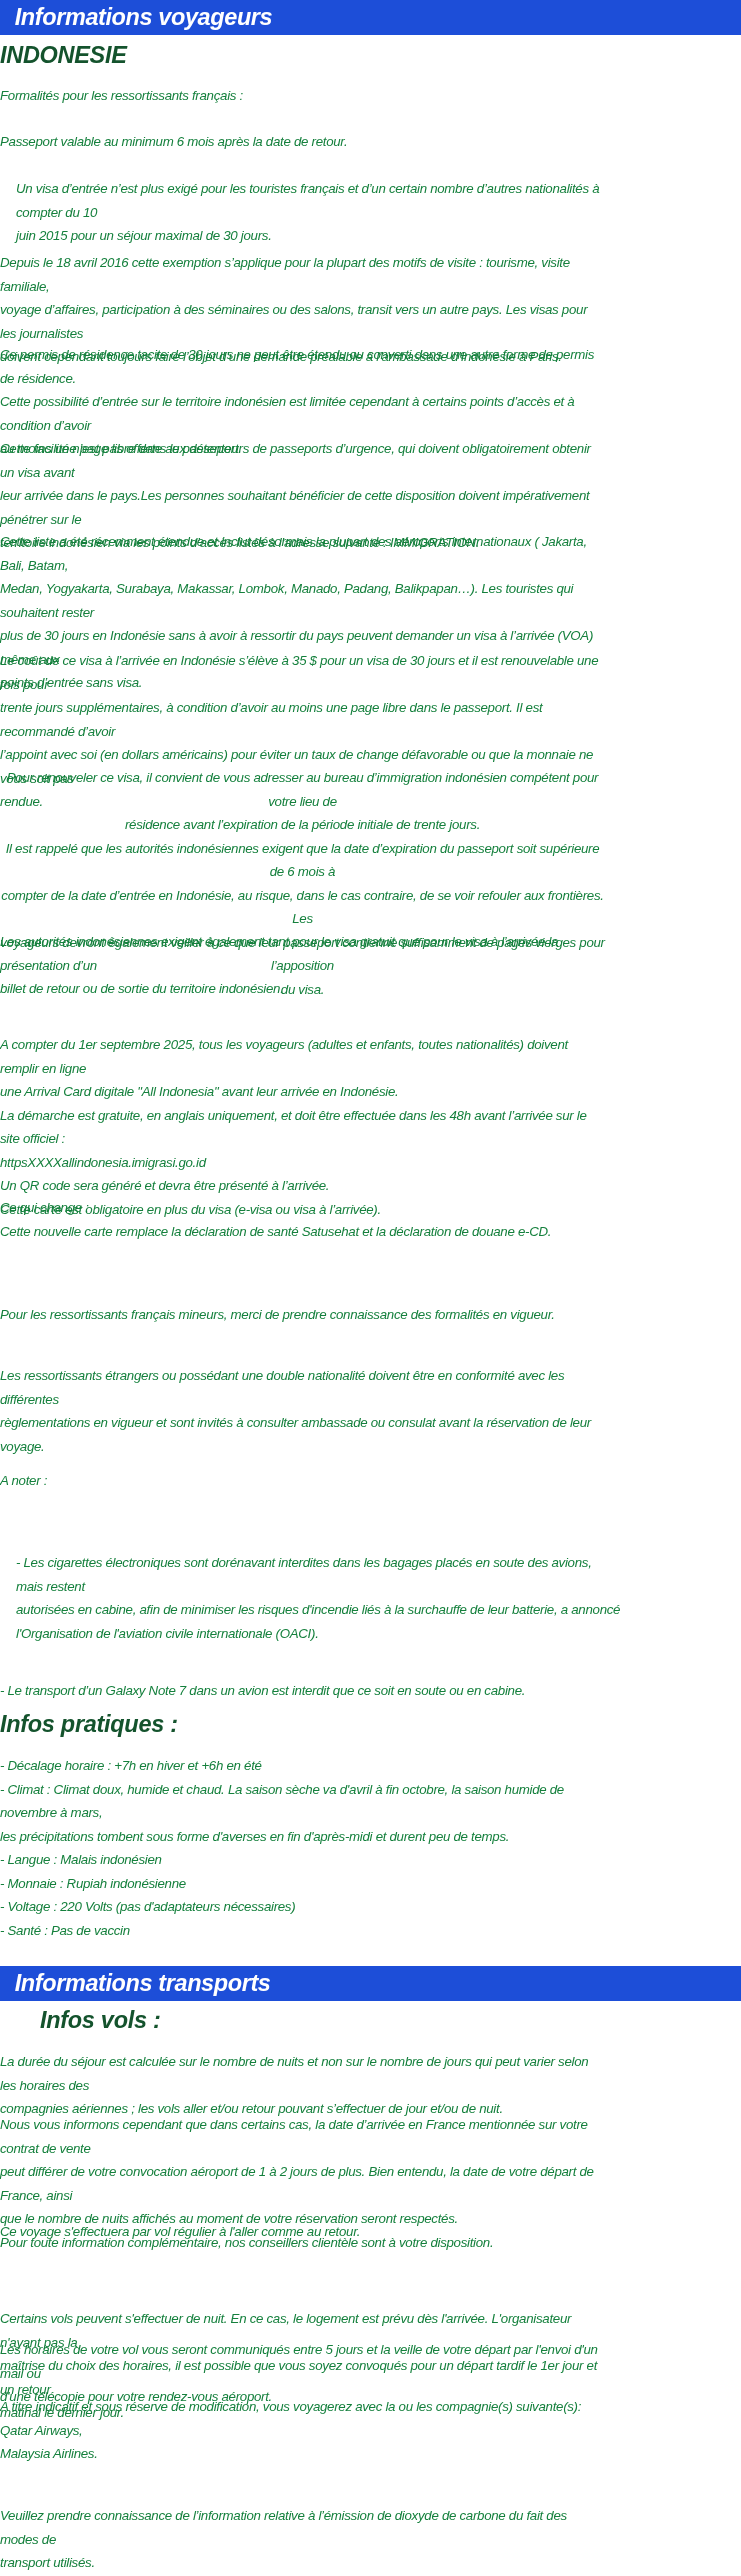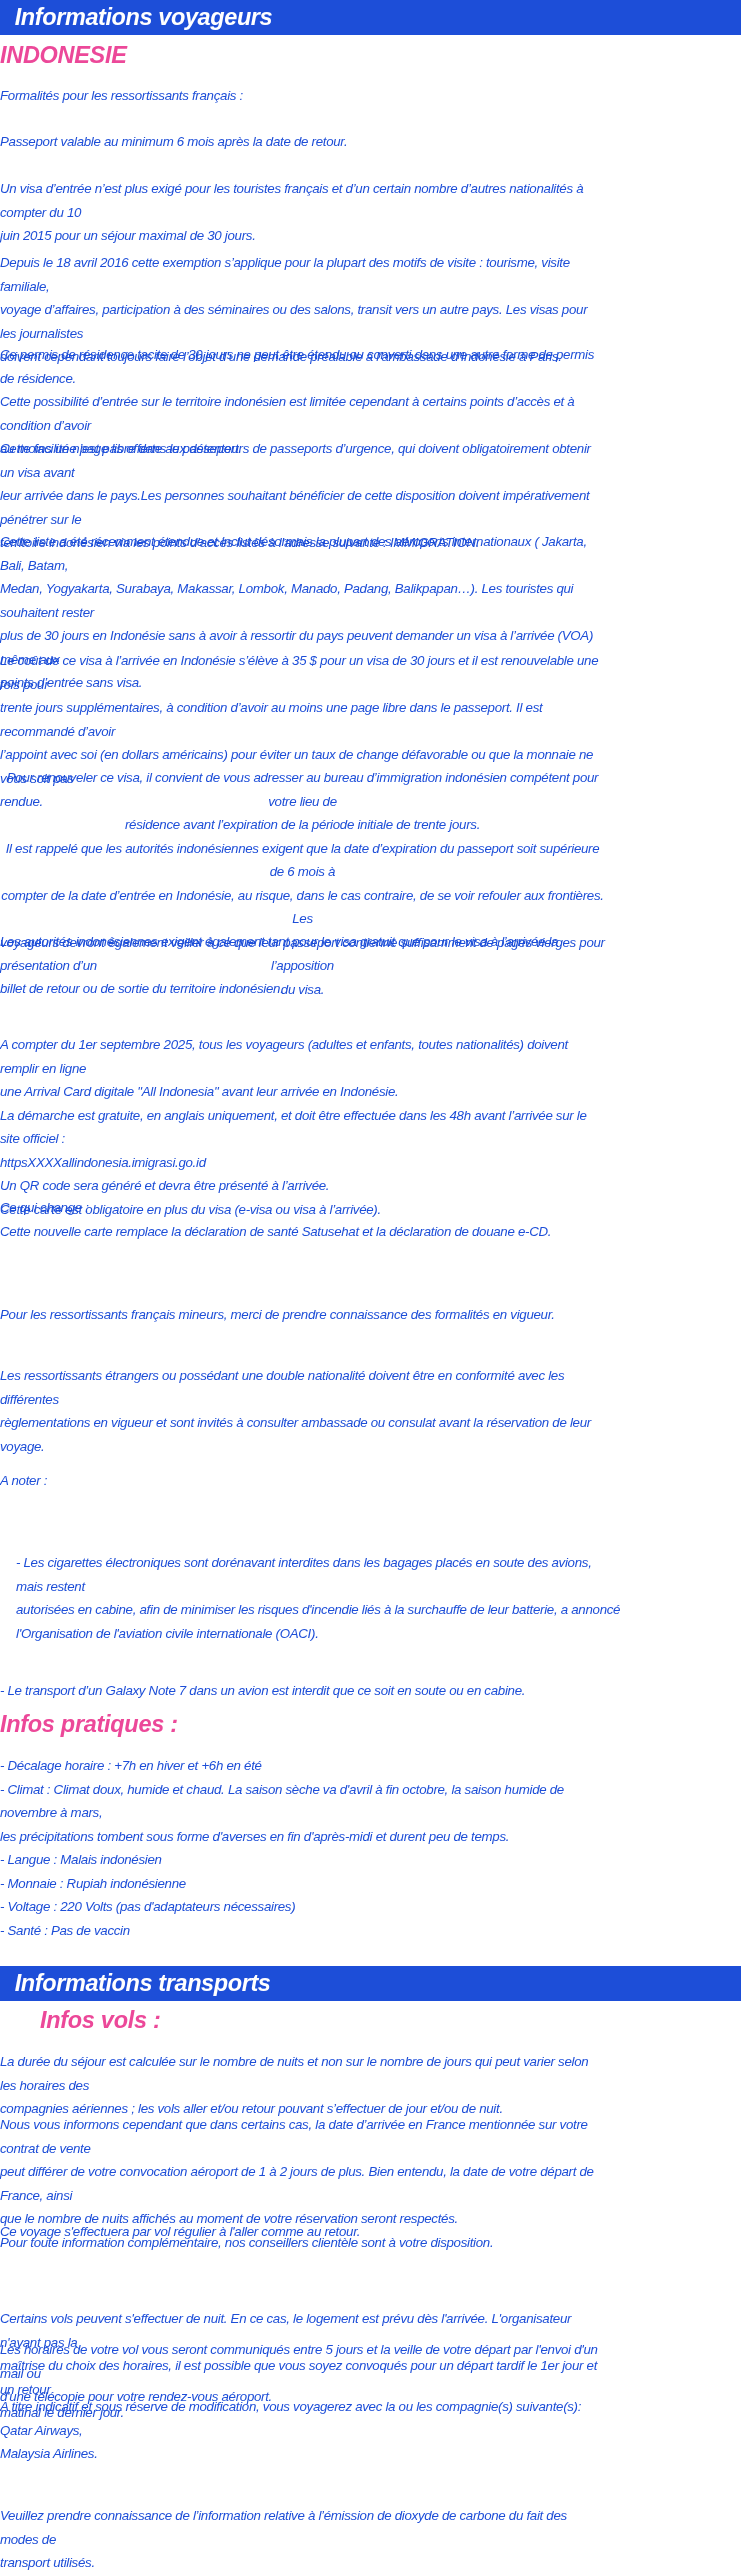--- a/index.html
+++ b/index.html
@@ -1,33 +1,33 @@
 <!DOCTYPE html>
 <html><head>
 <meta charset="utf-8">
 <style>
   html, body { margin: 0; padding: 0; background: #ffffff; }
   body { width: 742px; height: 2576px; overflow: hidden; position: relative; font-family: "Liberation Sans", "DejaVu Sans", sans-serif; }
   .band { position: absolute; left: 0; width: 742px; height: 35px; background: #1d4ed8; }
   .band-title { position: absolute; left: 14.7px; top: 2.9px; color: #ffffff; font-style: italic; font-size: 23.5px; line-height: 29px; letter-spacing: -0.4px; font-weight: bold; }
-  .h-pink { position: absolute; left: 0; color: #ec4899; font-style: italic; font-weight: bold; font-size: 23.5px; line-height: 29px; letter-spacing: -0.3px; margin: 0; }
-  .p { position: absolute; left: 0; width: 605px; margin: 0; color: #1d4ed8; font-style: italic; font-size: 13.3px; line-height: 23.5px; letter-spacing: -0.3px; white-space: pre-line; }
+  .h-pink { position: absolute; left: 0; color: #14532d; font-style: italic; font-weight: bold; font-size: 23.5px; line-height: 29px; letter-spacing: -0.3px; margin: 0; }
+  .p { position: absolute; left: 0; width: 605px; margin: 0; color: #15803d; font-style: italic; font-size: 13.3px; line-height: 23.5px; letter-spacing: -0.3px; white-space: pre-line; }
 </style>
 </head>
 <body>
 
 <div class="band" style="top:0;">
   <div class="band-title">Informations voyageurs</div>
 </div>
 
 <h1 class="h-pink" style="top:41px;">INDONESIE</h1>
 
 <p class="p" style="top:84px;">Formalités pour les ressortissants français :</p>
 <p class="p" style="top:130px;">Passeport valable au minimum 6 mois après la date de retour.</p>
-<p class="p" style="top:177px;">Un visa d’entrée n’est plus exigé pour les touristes français et d’un certain nombre d’autres nationalités à compter du 10
+<p class="p" style="top:177px;padding-left:16px;">Un visa d’entrée n’est plus exigé pour les touristes français et d’un certain nombre d’autres nationalités à compter du 10
 juin 2015 pour un séjour maximal de 30 jours.</p>
 <p class="p" style="top:251px;">Depuis le 18 avril 2016 cette exemption s’applique pour la plupart des motifs de visite : tourisme, visite familiale,
 voyage d’affaires, participation à des séminaires ou des salons, transit vers un autre pays. Les visas pour les journalistes
 doivent cependant toujours faire l’objet d’une demande préalable à l’ambassade d’Indonésie à Paris.</p>
 <p class="p" style="top:343px;">Ce permis de résidence tacite de 30 jours ne peut être étendu ou converti dans une autre forme de permis de résidence.
 Cette possibilité d’entrée sur le territoire indonésien est limitée cependant à certains points d’accès et à condition d’avoir
 au moins une page libre dans le passeport.</p>
 <p class="p" style="top:437px;">Cette facilité n’est pas offerte aux détenteurs de passeports d’urgence, qui doivent obligatoirement obtenir un visa avant
 leur arrivée dans le pays.Les personnes souhaitant bénéficier de cette disposition doivent impérativement pénétrer sur le
 territoire indonésien via les points d’accès listés à l’adresse suivante : IMMIGRATION.</p>

